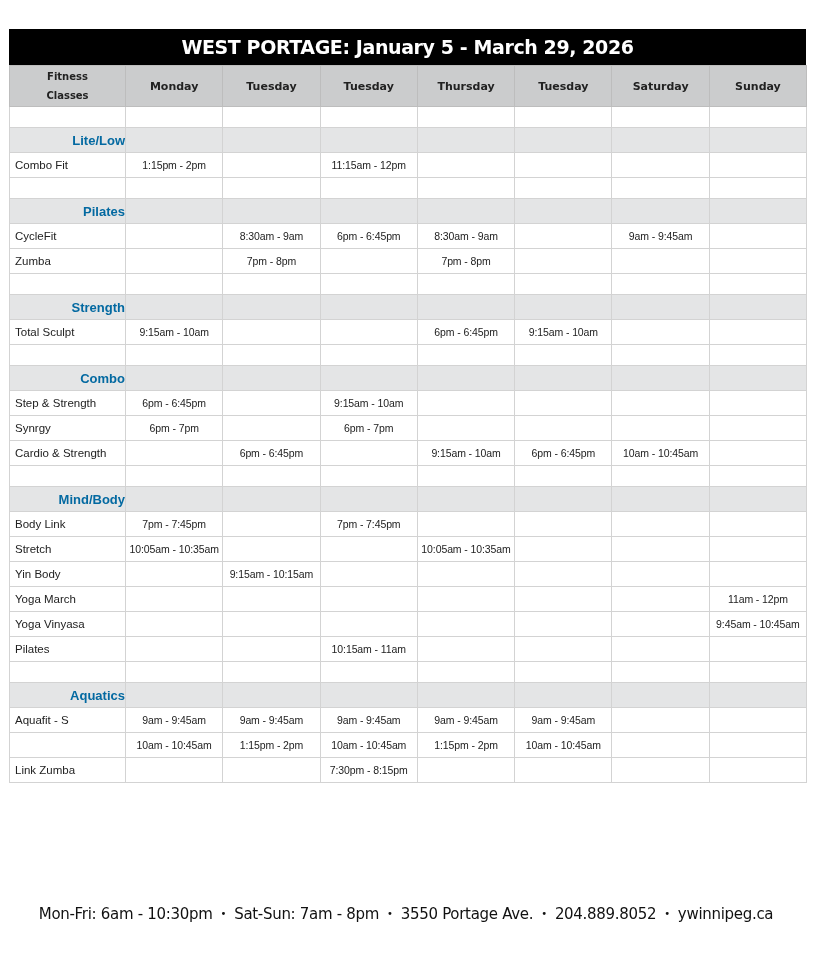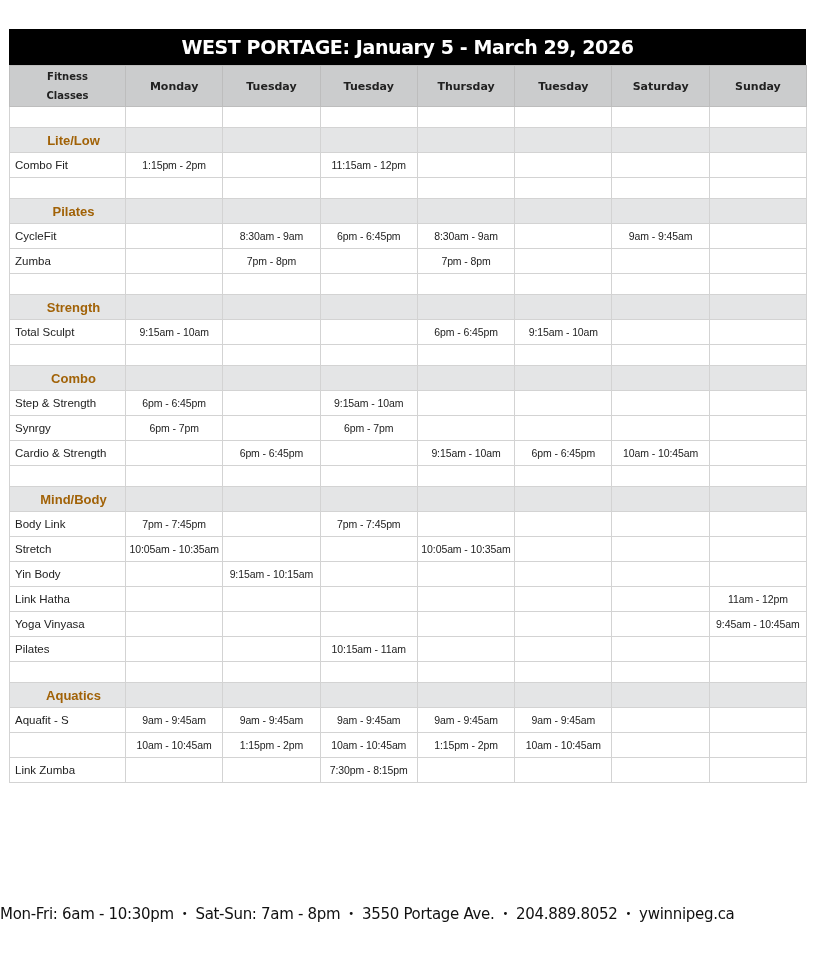--- a/index.html
+++ b/index.html
@@ -13,25 +13,25 @@
     table { border-collapse: collapse; table-layout: fixed; width: 797px; }
     col.c0 { width: 116px; }
     col.cd { width: 97.3px; }
     td, th { border: 1px solid #d3d3d3; padding: 0; font-size: 11px; text-align: center;
              white-space: nowrap; overflow: hidden; }
     thead th { background: #cbcccd; height: 40px; font-family: "DejaVu Sans", sans-serif;
                font-weight: bold; font-size: 11px; color: #222; border-color: #bdbdbd; }
     thead th.first { font-size: 10px; line-height: 19px; }
     tr.spacer td { height: 20px; background: #fff; }
     tr.section td { height: 24px; background: #e4e5e6; }
-    tr.section td.name { font-weight: bold; font-size: 13px; text-align: center; padding-left: 12px; color: #a16207; }
+    tr.section td.name { font-weight: bold; font-size: 13px; text-align: right; padding-left: 12px; color: #0369a1; }
     tr.class-row td { height: 24px; background: #fff; }
     tr.class-row td.name { text-align: left; padding-left: 5px; font-size: 11.5px; color: #222; }
     tr.class-row td.time { font-size: 10.5px; color: #222; letter-spacing: -0.1px; }
-    .footer { position: absolute; left: 0; top: 905px; width: 812px; 
+    .footer { position: absolute; left: 0; top: 905px; width: 812px; text-align: center;
               font-family: "DejaVu Sans", sans-serif; font-size: 15px; color: #111;
               letter-spacing: -0.3px; }
     .footer .sep { display: inline-block; margin: 0 8px; font-size: 10px; vertical-align: 2px; }
   </style>
 </head>
 <body>
 
 <div class="sheet">
   <div class="title-bar">WEST PORTAGE: January 5 - March 29, 2026</div>
   <table>
@@ -255,21 +255,21 @@
           <td class="name">Yin Body</td>
           <td class="time"></td>
           <td class="time">9:15am - 10:15am</td>
           <td class="time"></td>
           <td class="time"></td>
           <td class="time"></td>
           <td class="time"></td>
           <td class="time"></td>
         </tr>
         <tr class="class-row">
-          <td class="name">Link Hatha</td>
+          <td class="name">Yoga March</td>
           <td class="time"></td>
           <td class="time"></td>
           <td class="time"></td>
           <td class="time"></td>
           <td class="time"></td>
           <td class="time"></td>
           <td class="time">11am - 12pm</td>
         </tr>
         <tr class="class-row">
           <td class="name">Yoga Vinyasa</td>

